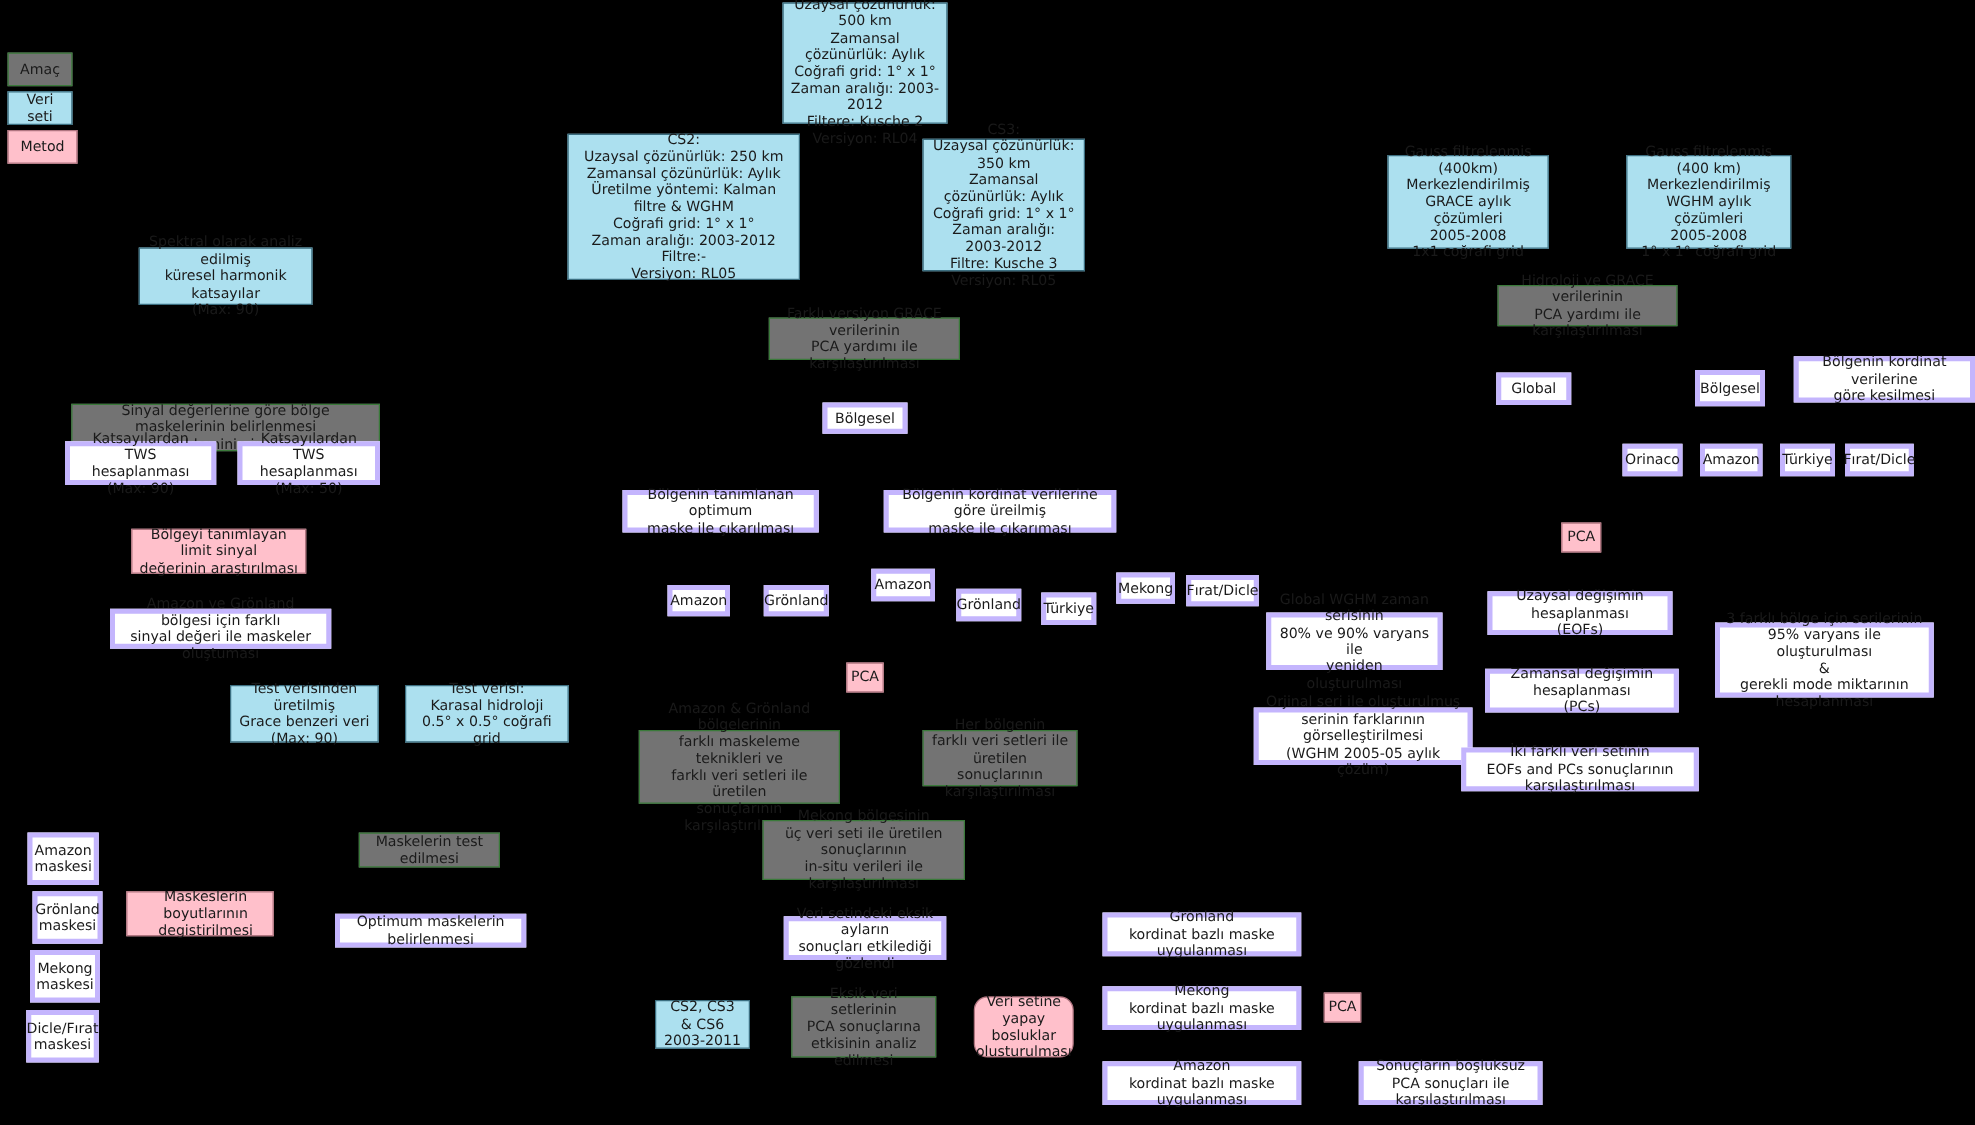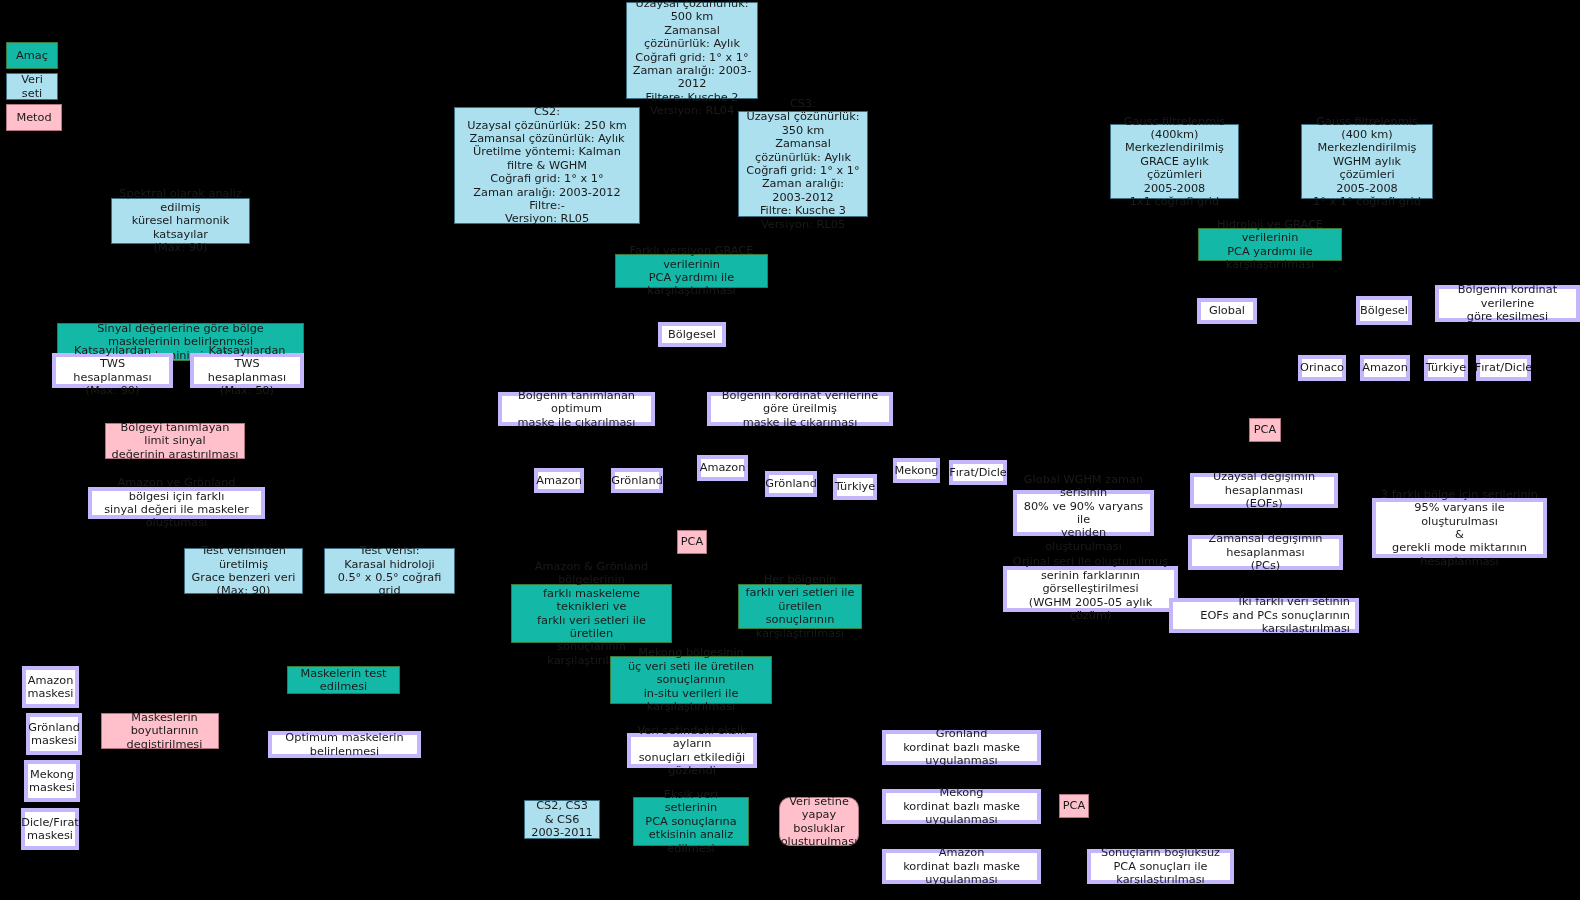--- a/index.html
+++ b/index.html
@@ -16,21 +16,21 @@
     display:flex;
     align-items:center;
     justify-content:center;
     text-align:center;
     color:#1a1a1a;
     font-size:11.3px;
     line-height:13.4px;
     white-space:pre-line;
     padding:3px 5px;
   }
-  .green{background:#14b8a6;border:1px solid #3a7a3a;}
+  .green{background:#737373;border:1px solid #3a7a3a;}
   .blue {background:#ace0ef;border:1px solid #3b6e80;}
   .pink {background:#ffc0cb;border:1px solid #b07580;}
   .white{background:#ffffff;border:4px solid #c4b5fd;}
 </style>
 </head>
 <body>
 
 <div id="canvas">
     <div class="node green" style="left: 6px; top: 42px; width: 52px; height: 27px;">Amaç</div>
     <div class="node blue" style="left: 6px; top: 73px; width: 52px; height: 27px;">Veri seti</div>
@@ -120,21 +120,21 @@
 serinin farklarının görselleştirilmesi
 (WGHM 2005-05 aylık çözüm)</div>
     <div class="node white" style="left: 1190px; top: 473px; width: 148px; height: 35px;">Uzaysal değişimin hesaplanması
 (EOFs)</div>
     <div class="node white" style="left: 1188px; top: 535px; width: 155px; height: 35px;">Zamansal değişimin hesaplanması
 (PCs)</div>
     <div class="node white" style="left: 1372px; top: 498px; width: 175px; height: 60px;">3 farklı bölge için serilerinin
 95% varyans ile oluşturulması
 &amp;
 gerekli mode miktarının hesaplanması</div>
-    <div class="node white" style="left: 1169px; top: 598px; width: 190px; height: 35px; text-align: right;">İki farklı veri setinin
+    <div class="node white" style="left: 1169px; top: 598px; width: 190px; height: 35px;">İki farklı veri setinin
 EOFs and PCs sonuçlarının karşılaştırılması</div>
     <div class="node green" style="left: 511px; top: 584px; width: 161px; height: 59px;">Amazon &amp; Grönland bölgelerinin
 farklı maskeleme teknikleri ve
 farklı veri setleri ile üretilen
 sonuçlarının karşılaştırılması</div>
     <div class="node green" style="left: 738px; top: 584px; width: 124px; height: 45px;">Her bölgenin
 farklı veri setleri ile üretilen
 sonuçlarının karşılaştırılması</div>
     <div class="node green" style="left: 610px; top: 656px; width: 162px; height: 48px;">Mekong bölgesinin
 üç veri seti ile üretilen sonuçlarının

